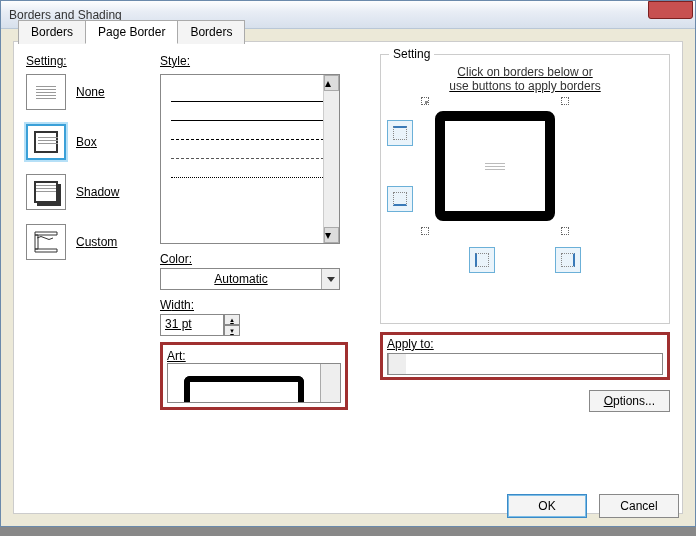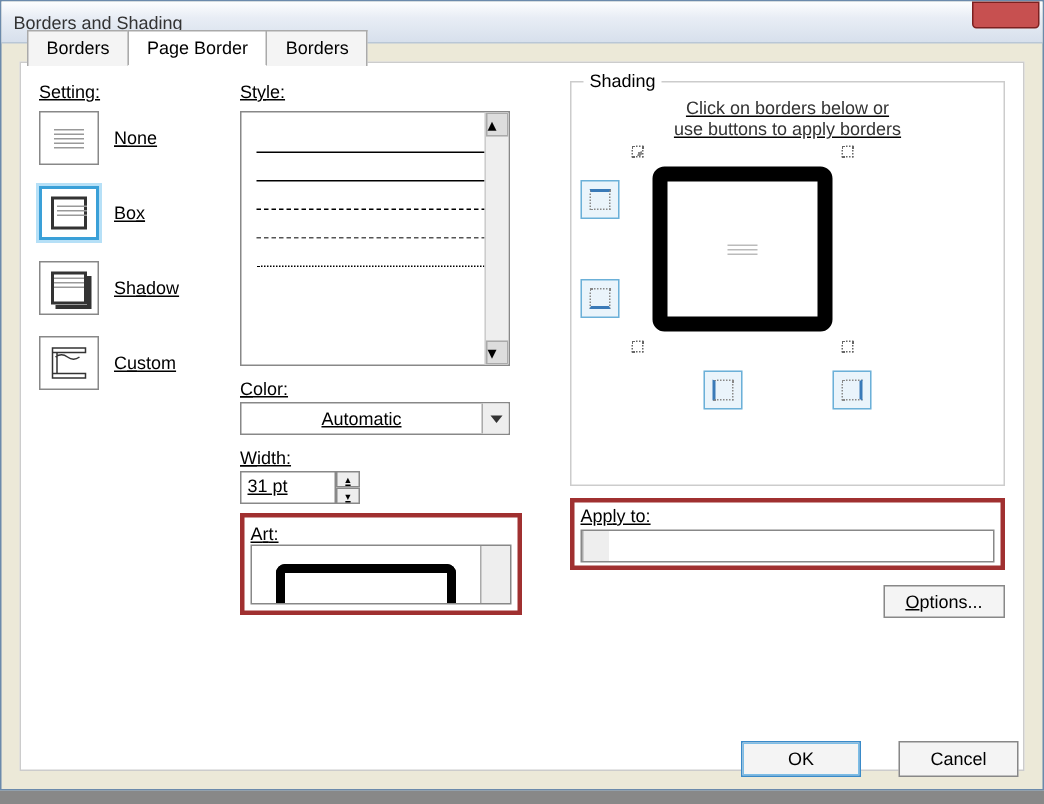--- a/index.html
+++ b/index.html
@@ -77,21 +77,21 @@
 .preview-page-inner .doclines span { display: block; height: 1px; background: #bbb; margin: 2px 0; }
 .bottom-btns { display: flex; gap: 60px; justify-content: center; margin-top: 16px; }
 
 .apply-group { border: 3px solid #a03030; padding: 2px 4px; margin-top: 8px; }
 .apply-label { font-size: 12px; }
 .apply-combo { display: flex; border: 1px solid #888; background: #fff; height: 22px; margin-top: 2px; }
 .apply-combo .apply-text { flex: 1; padding: 2px 6px; }
 
 .options-btn { float: right; margin-top: 10px; padding: 3px 14px; border: 1px solid #888; background: #f4f4f4; cursor: pointer; }
 
-.footer { position: absolute; bottom: 8px; right: 16px; display: flex; gap: 25px; }
+.footer { position: absolute; bottom: 8px; right: 16px; display: flex; gap: 12px; }
 .footer button { width: 80px; height: 24px; border: 1px solid #888; background: #f4f4f4; cursor: pointer; }
 .footer button.default { border: 1px solid #3a8ac8; box-shadow: 0 0 0 1px #7cbde6 inset; }
 
 .corner-tick { position: absolute; width: 8px; height: 8px; border: 1px dotted #666; }
 </style>
 </head>
 <body>
 
 <div class="window">
   <div class="titlebar">
@@ -207,21 +207,21 @@
               </div>
             <div class="art-arrow">
                 <div class="tri"></div>
               </div>
           </div>
         </div>
       </div>
 
       <div class="col3">
         <div class="preview-group">
-          <span class="preview-legend">Shading</span>
+          <span class="preview-legend">Setting</span>
           <div class="preview-hint">
             <span>Click on borders below or</span><br><span>use buttons to apply borders</span>
           </div>
           <div class="preview-area">
             <div class="side-btns">
               <div class="border-btn">
                   <div class="iconb" style="border-top:2px solid #3a7ab8"></div>
                 </div>
               <div class="border-btn">
                   <div class="iconb" style="border-bottom:2px solid #3a7ab8"></div>

